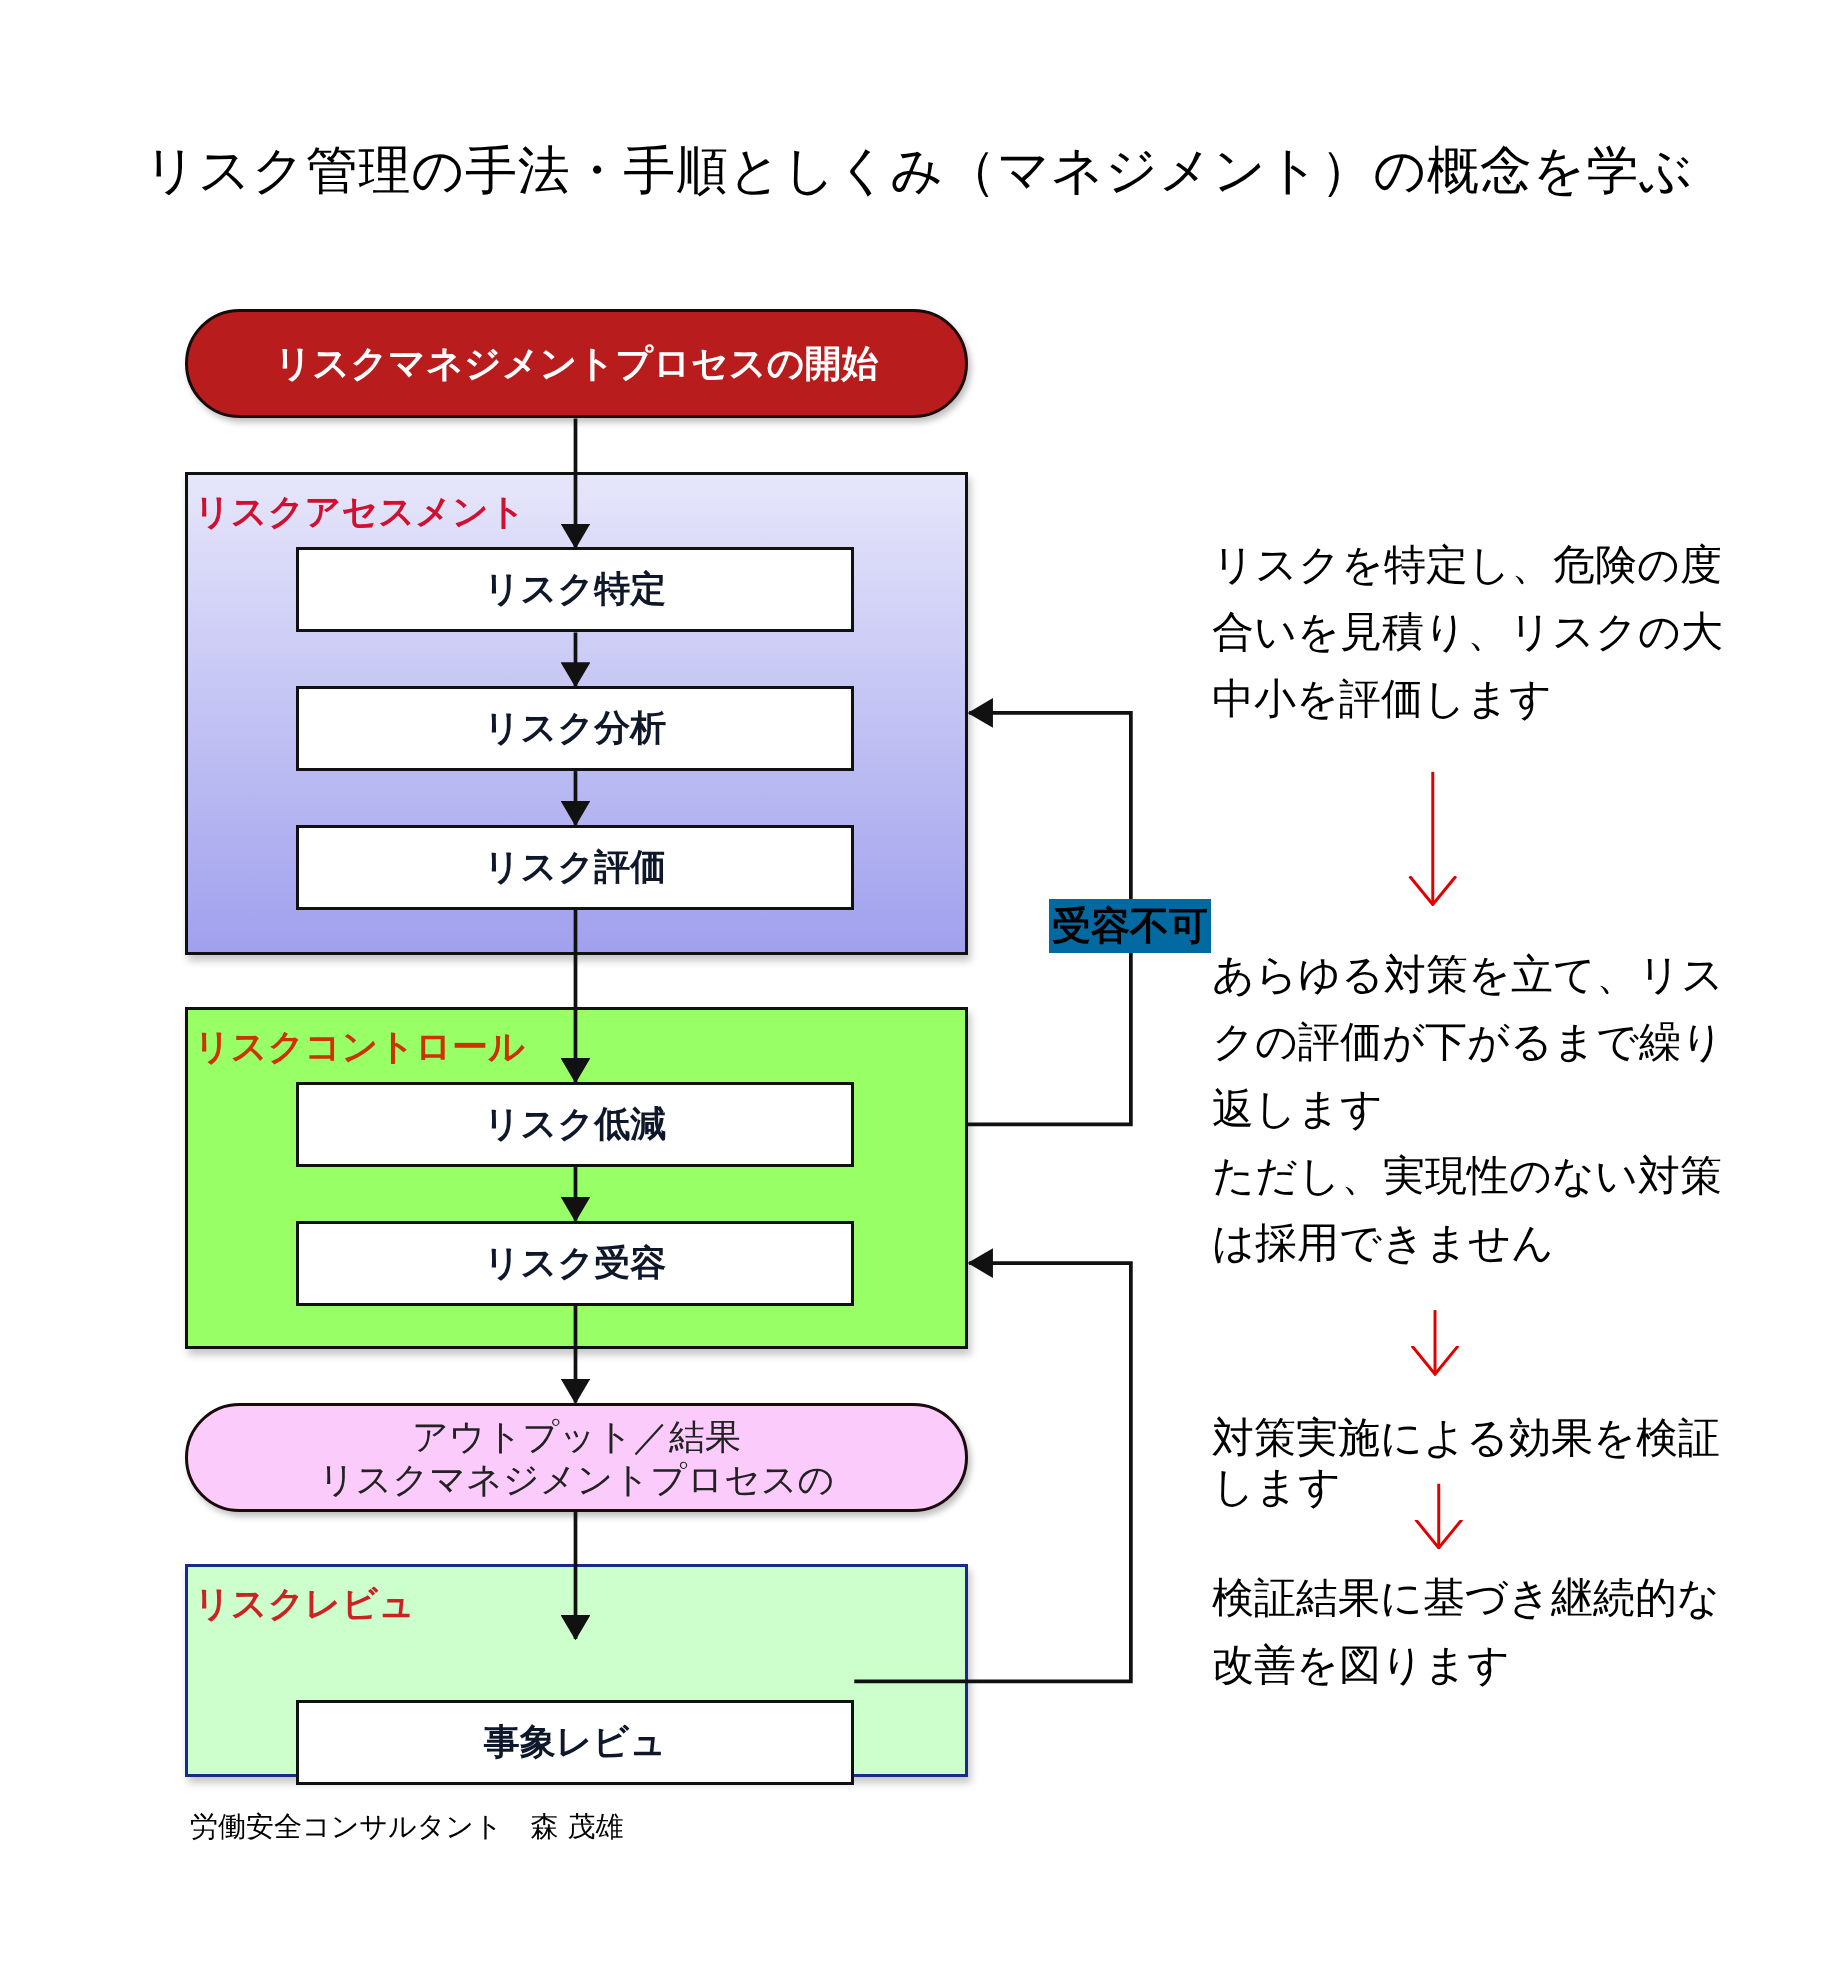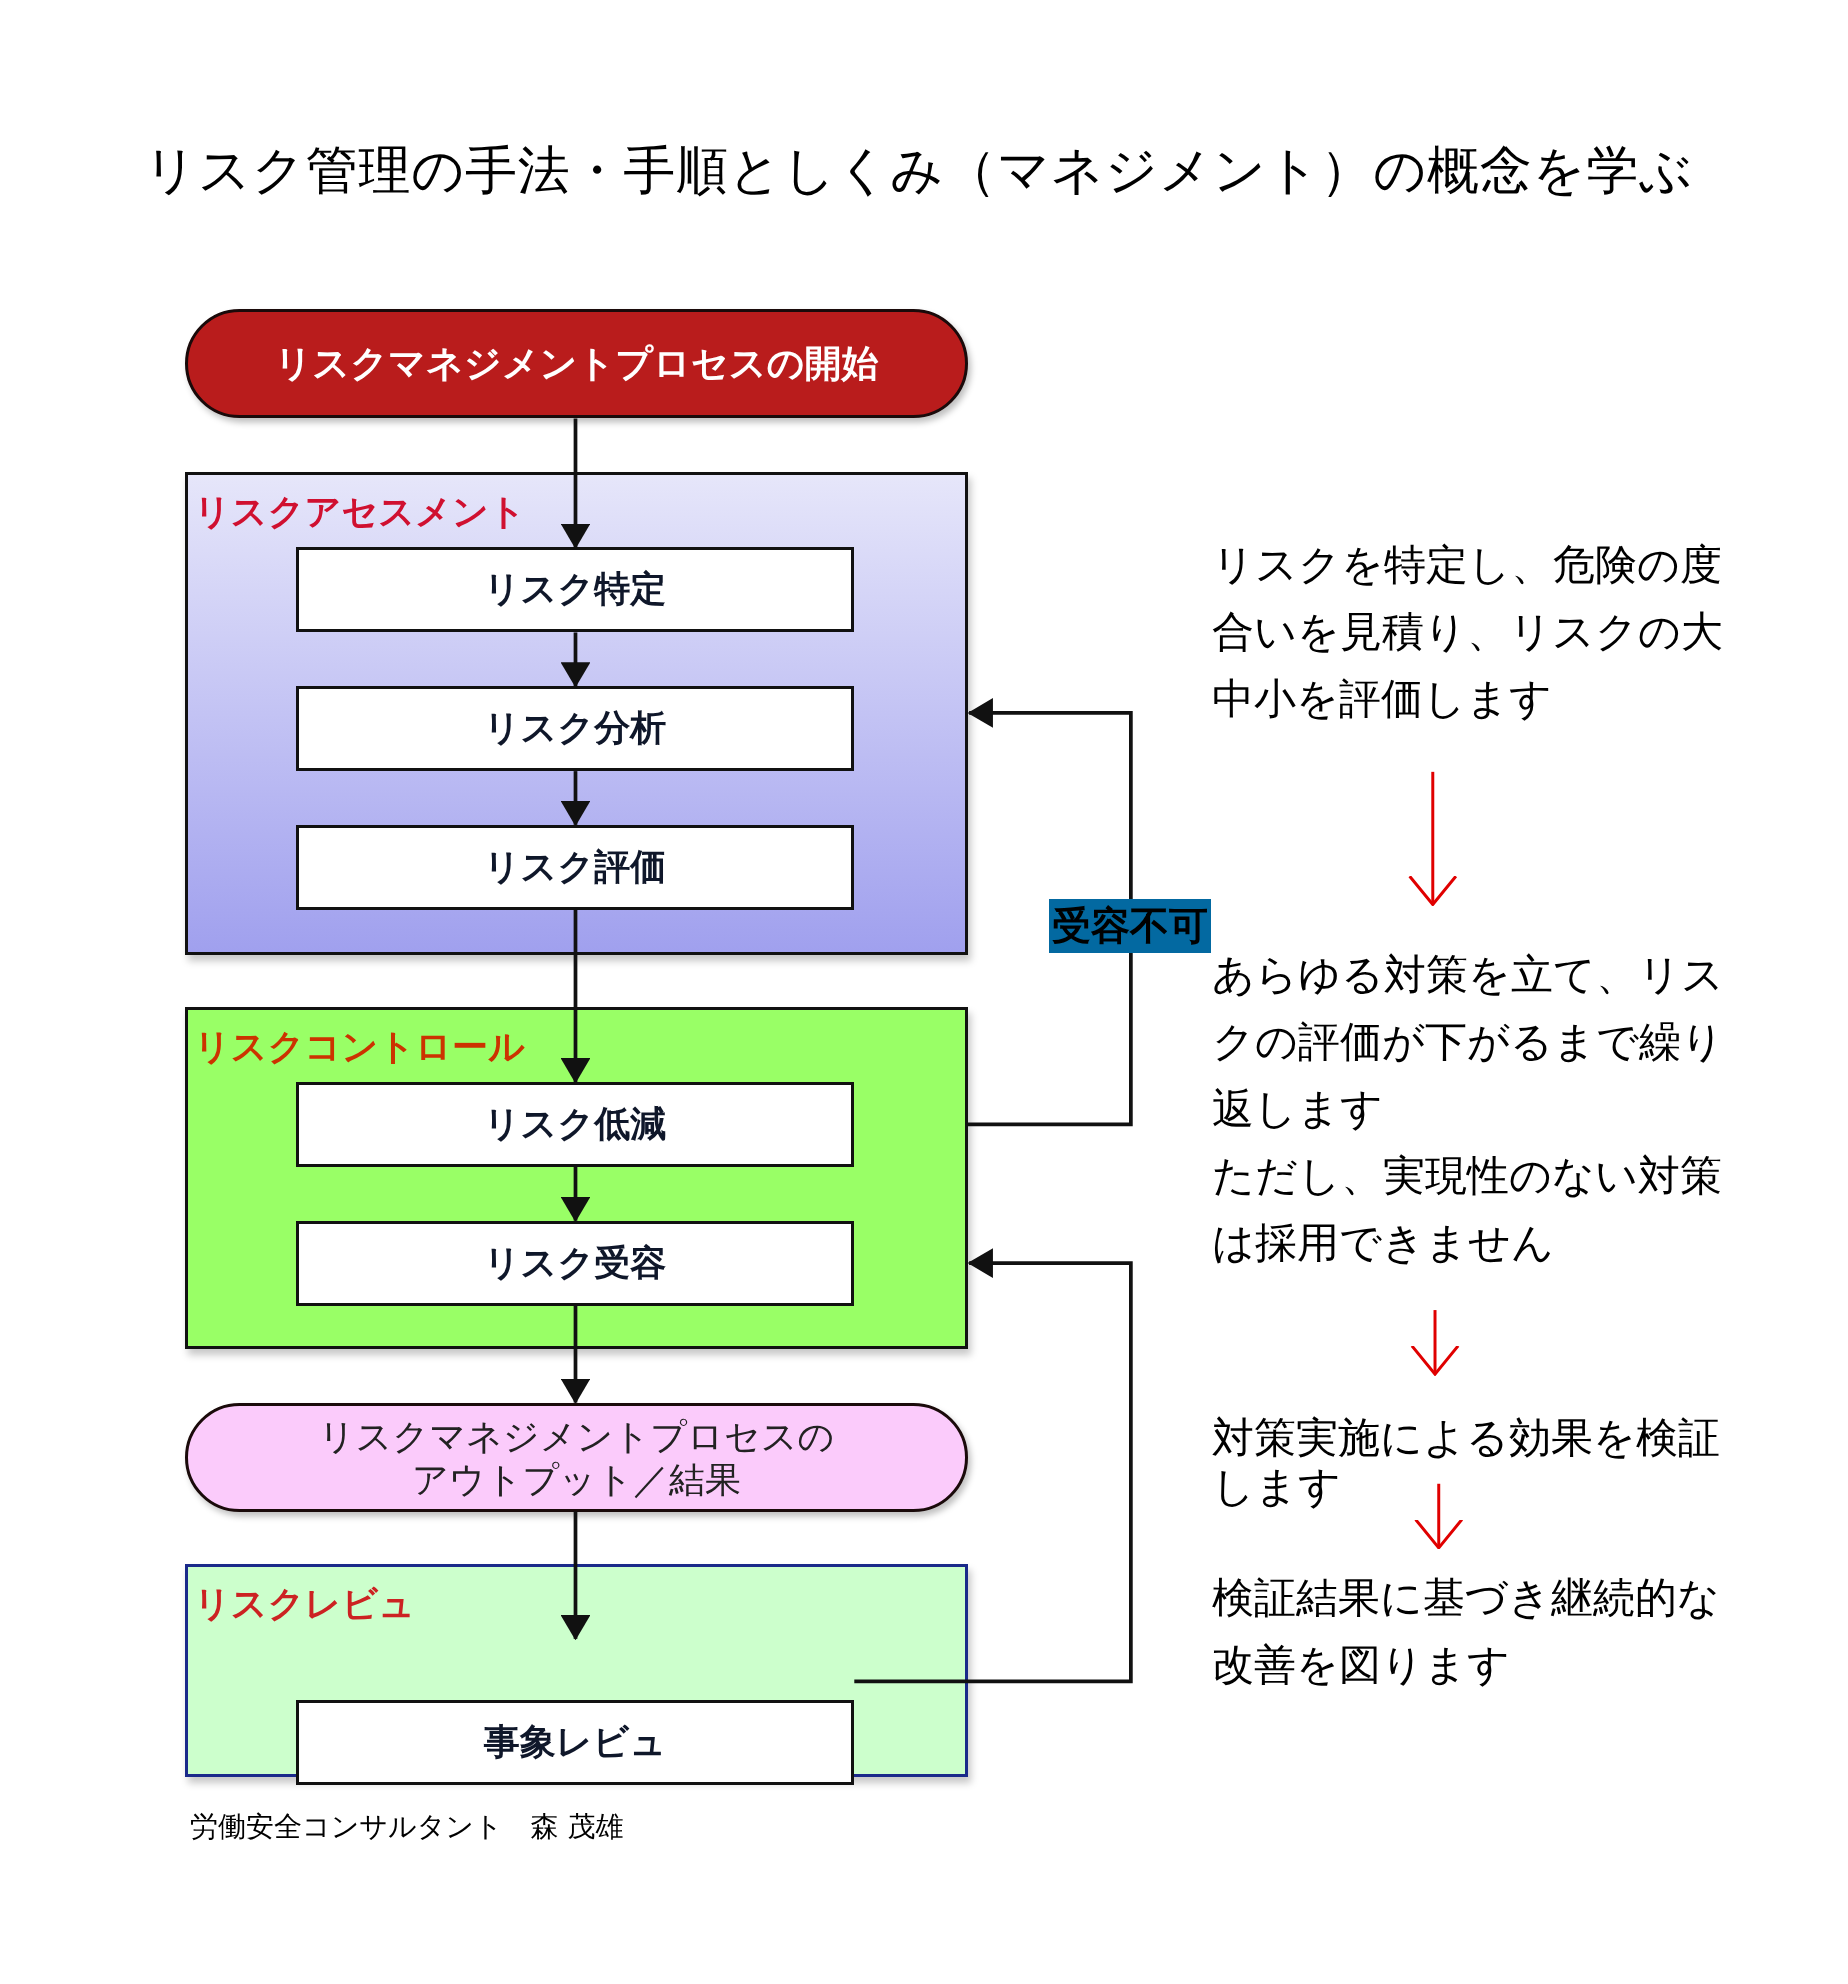--- a/index.html
+++ b/index.html
@@ -53,22 +53,22 @@
 
 <div id="assessment" class="group">
   <span class="group-label">リスクアセスメント</span>
 </div>
 <div id="control" class="group">
   <span class="group-label">リスクコントロール</span>
 </div>
 
 <div id="output-pill" class="pill">
   <div>
+    <div>アウトプット／結果</div>
     <div>リスクマネジメントプロセスの</div>
-    <div>アウトプット／結果</div>
   </div>
 </div>
 
 <div id="review" class="group">
   <span class="group-label">リスクレビュ</span>
 </div>
 
 <div class="step" style="top:547px">
     <span>リスク特定</span>
   </div>

